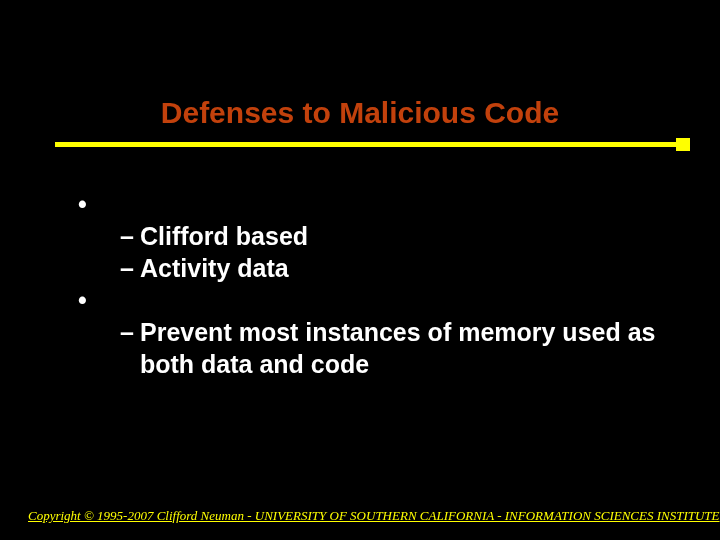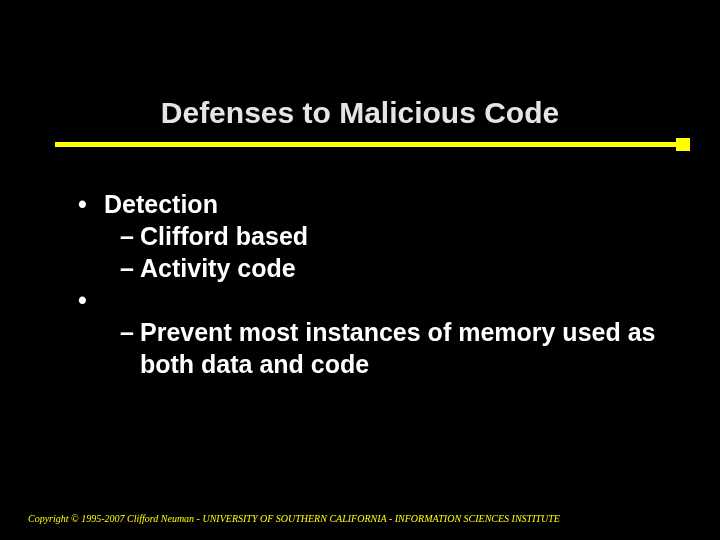--- a/index.html
+++ b/index.html
@@ -18,21 +18,21 @@
     box-sizing: border-box;
   }
   .title-wrap {
     position: absolute;
     top: 96px;
     left: 0;
     width: 100%;
     text-align: center;
   }
   .title {
-    color: #e5e5e5;
+    color: #c2410c;
     font-size: 30px;
     font-weight: 900;
     font-family: "Arial Black", Arial, sans-serif;
     letter-spacing: 0px;
     display: inline-block;
   }
   .rule-wrap {
     position: absolute;
     top: 138px;
     left: 55px;
@@ -89,22 +89,23 @@
   .lvl2 .txt {
     flex: 1;
   }
   .footer {
     position: absolute;
     left: 28px;
     bottom: 16px;
     color: #ffff00;
     font-family: "Times New Roman", Times, serif;
     font-style: italic;
-    font-size: 10px;
+    font-size: 13px;
     letter-spacing: 0px;
+    text-decoration: underline;
   }
 </style>
 </head>
 <body>
 
 <div class="slide">
 
   <div class="title-wrap">
     <div class="title">Defenses to Malicious Code</div>
   </div>
@@ -112,35 +113,34 @@
   <div class="rule-wrap">
     <div class="rule-line"></div>
     <div class="rule-end"></div>
   </div>
 
   <div class="content">
 
     <div class="lvl1">
       <div class="row">
         <span class="bul">•</span>
-        <span>Detection</span>
       </div>
     </div>
 
     <div class="lvl2">
       <div class="row">
         <span class="dash">–</span>
         <span class="txt">Clifford based</span>
       </div>
     </div>
 
     <div class="lvl2">
       <div class="row">
         <span class="dash">–</span>
-        <span class="txt">Activity code</span>
+        <span class="txt">Activity data</span>
       </div>
     </div>
 
     <div class="lvl1">
       <div class="row">
         <span class="bul">•</span>
       </div>
     </div>
 
     <div class="lvl2">

